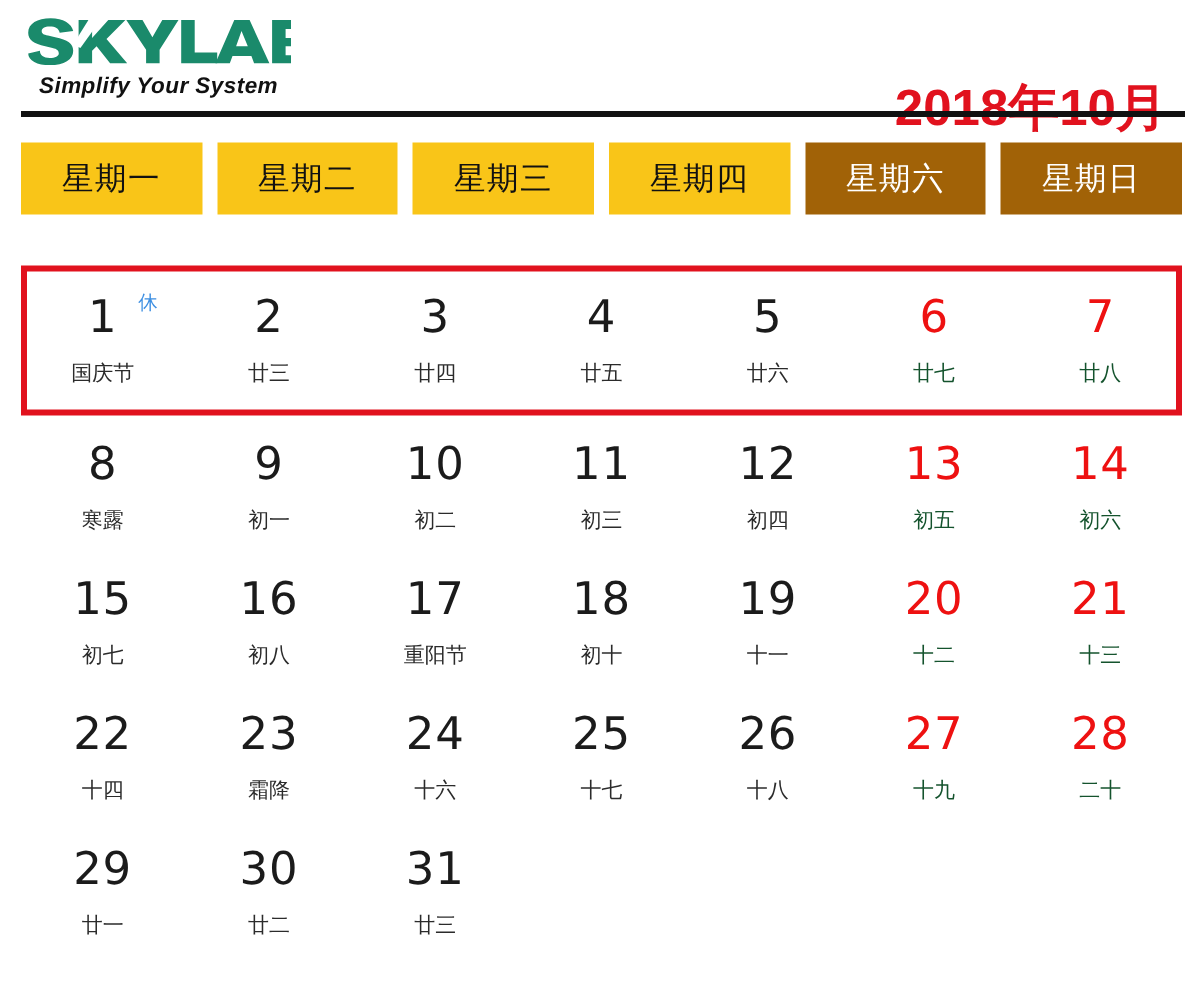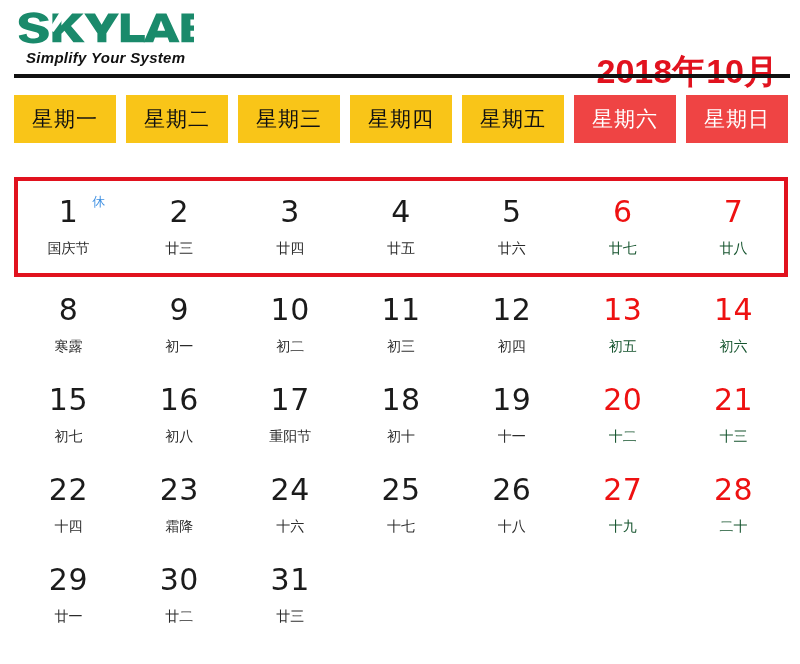--- a/index.html
+++ b/index.html
@@ -86,21 +86,21 @@
     justify-content: center;
     font-size: 21px;
     font-weight: normal;
     letter-spacing: 1px;
   }
   .weekday.weekday-work {
     background: #f9c518;
     color: #111111;
   }
   .weekday.weekday-weekend {
-    background: #ef4444;
+    background: #a16207;
     color: #ffffff;
   }
 
   
   .grid {
     padding: 0 12px 0 14px;
     box-sizing: border-box;
     margin-top: 18px;
   }
 
@@ -198,21 +198,20 @@
     <div class="month-title">2018年10月</div>
 
     <div class="header-rule"></div>
   </div>
 
   <div class="weekdays">
       <div class="weekday weekday-work">星期一</div>
       <div class="weekday weekday-work">星期二</div>
       <div class="weekday weekday-work">星期三</div>
       <div class="weekday weekday-work">星期四</div>
-      <div class="weekday weekday-work">星期五</div>
       <div class="weekday weekday-weekend">星期六</div>
       <div class="weekday weekday-weekend">星期日</div>
     </div>
 
   <div class="grid">
       <div class="week week-highlight">
         <div class="day">
           <div class="day-number-wrap"><span class="day-number">1</span><span class="rest-badge">休</span></div>
           <div class="day-lunar">国庆节</div>
         </div>

